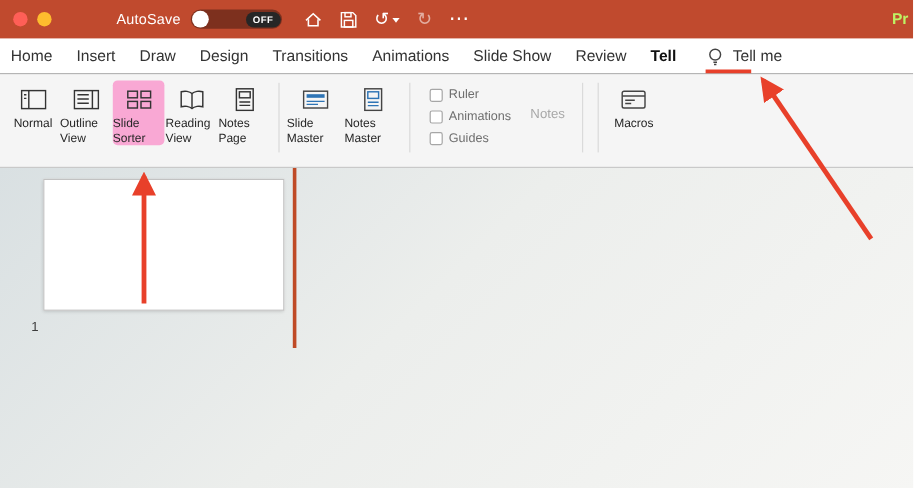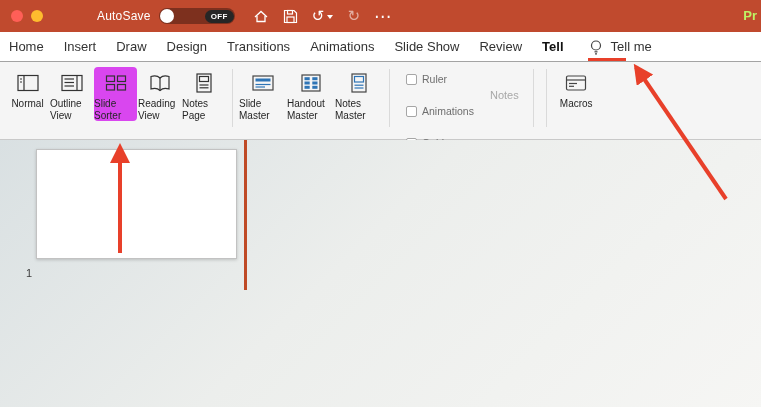--- a/index.html
+++ b/index.html
@@ -39,26 +39,26 @@
   .tellme { display:flex; align-items:flex-start; gap:8px; margin-left:14px;
     color:#333; cursor:pointer; white-space:nowrap; }
 
   
   .ribbon { height:78px; background:#f5f5f5; border-bottom:1px solid #c9c9c9;
     display:flex; align-items:stretch; padding:5px 0 0 6px; }
   .rgroup { display:flex; align-items:flex-start; }
   .rbtn { width:43px; display:flex; flex-direction:column; align-items:center;
     padding-top:3px; border-radius:4px; cursor:pointer; margin-right:1px; }
   .rbtn.wide { width:47px; }
-  .rbtn.selected { background:#d946ef; }
+  .rbtn.selected { background:#f9a8d4; }
   .ic { height:26px; display:flex; align-items:center; justify-content:center; }
   .lbl { font-size:10px; line-height:1.15; color:#262626;
     margin-top:2px; }
   .sep { width:1px; background:#dadada; margin:2px 6px 12px 6px; }
-  .checks { display:flex; flex-direction:column; gap:20px; padding:6px 2px 0 10px; }
+  .checks { display:flex; flex-direction:column; gap:6px; padding:6px 2px 0 10px; }
   .chk { display:flex; align-items:center; gap:5px; font-size:10.5px;
     color:#6e6e6e; cursor:pointer; white-space:nowrap; }
   .box { width:11px; height:11px; border:1px solid #a6a6a6; background:#fff;
     border-radius:2px; }
   .notes-btn { align-self:center; color:#a8a8a8; font-size:11px;
     margin:0 8px 16px 14px; cursor:default; }
 
   
   .content { position:absolute; left:0; top:140px; width:769px; height:267px;
     background:linear-gradient(135deg,#d9e0e2 0%, #eceeec 45%, #f6f6f4 100%); }
@@ -204,34 +204,20 @@
             <rect x="1" y="2" width="20" height="14" stroke="#444" stroke-width="1.2"></rect>
             <rect x="3.5" y="4.5" width="15" height="3" fill="#2e74b5"></rect>
             <line x1="3.5" y1="10.5" x2="18.5" y2="10.5" stroke="#2e74b5" stroke-width="1.2"></line>
             <line x1="3.5" y1="13" x2="13" y2="13" stroke="#2e74b5" stroke-width="1.2"></line>
           </svg>
         </div>
         <div class="lbl">Slide Master</div>
       </div>
       <div class="rbtn wide">
         <div class="ic">
-          <svg width="20" height="18" viewBox="0 0 20 18" fill="none">
-            <rect x="1" y="1" width="18" height="16" stroke="#444" stroke-width="1.2"></rect>
-            <rect x="3.5" y="3.2" width="5.2" height="3" fill="#2e74b5"></rect>
-            <rect x="11.3" y="3.2" width="5.2" height="3" fill="#2e74b5"></rect>
-            <rect x="3.5" y="7.5" width="5.2" height="3" fill="#2e74b5"></rect>
-            <rect x="11.3" y="7.5" width="5.2" height="3" fill="#2e74b5"></rect>
-            <rect x="3.5" y="11.8" width="5.2" height="3" fill="#2e74b5"></rect>
-            <rect x="11.3" y="11.8" width="5.2" height="3" fill="#2e74b5"></rect>
-          </svg>
-        </div>
-        <div class="lbl">Handout Master</div>
-      </div>
-      <div class="rbtn wide">
-        <div class="ic">
           <svg width="18" height="20" viewBox="0 0 18 20" fill="none">
             <rect x="2" y="1" width="14" height="18" stroke="#444" stroke-width="1.2"></rect>
             <rect x="4.5" y="3.5" width="9" height="5.5" stroke="#2e74b5" stroke-width="1.2"></rect>
             <line x1="4.5" y1="12.2" x2="13.5" y2="12.2" stroke="#2e74b5" stroke-width="1.2"></line>
             <line x1="4.5" y1="15" x2="13.5" y2="15" stroke="#2e74b5" stroke-width="1.2"></line>
           </svg>
         </div>
         <div class="lbl">Notes Master</div>
       </div>
     </div>

